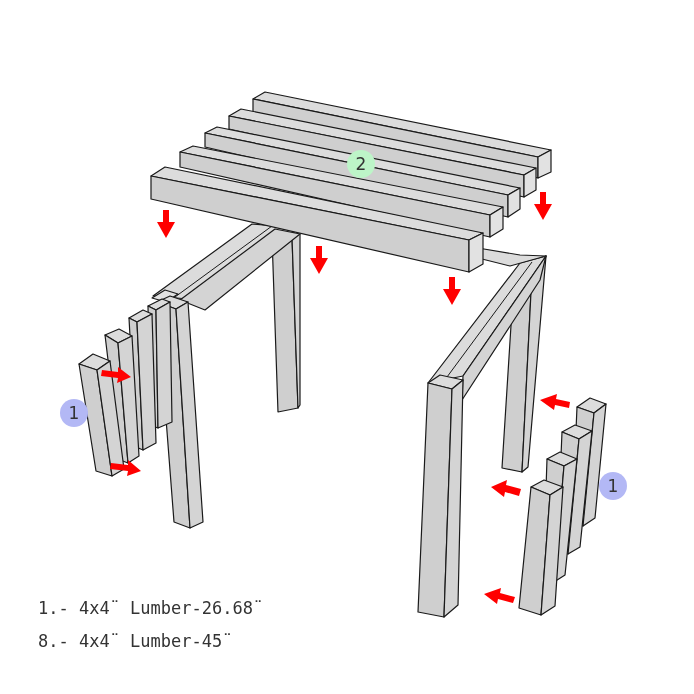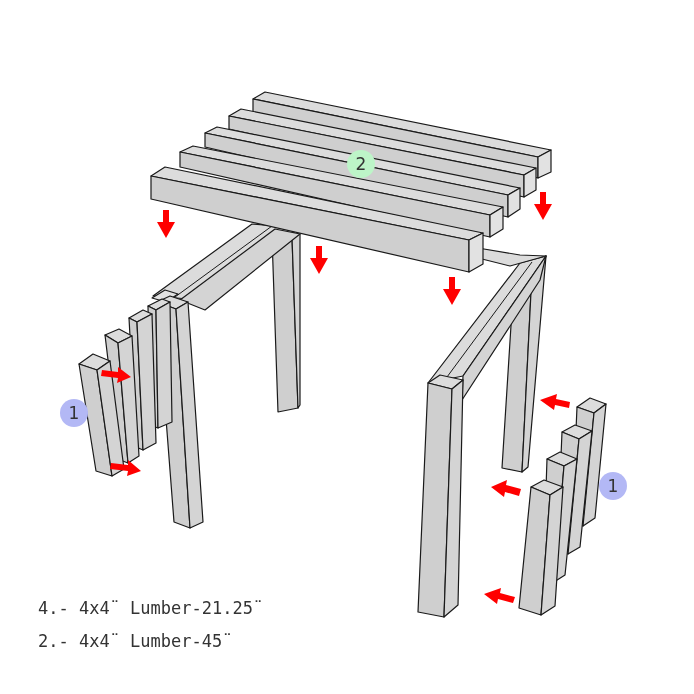--- a/index.html
+++ b/index.html
@@ -155,14 +155,14 @@
   <g>
     <circle cx="613" cy="486" r="14" fill="#b3b8f5"></circle>
     <text class="badge-text" x="613" y="486">1</text>
   </g>
   <g>
     <circle cx="361" cy="164" r="14" fill="#bdf5c8"></circle>
     <text class="badge-text" x="361" y="164">2</text>
   </g>
 </svg>
 
-<div class="legend" style="top:598px;">4.- 4x4¨ Lumber-21.25¨</div>
-<div class="legend" style="top:631px;">2.- 4x4¨ Lumber-45¨</div>
+<div class="legend" style="top:598px;">1.- 4x4¨ Lumber-26.68¨</div>
+<div class="legend" style="top:631px;">8.- 4x4¨ Lumber-45¨</div>
 
 </body></html>

